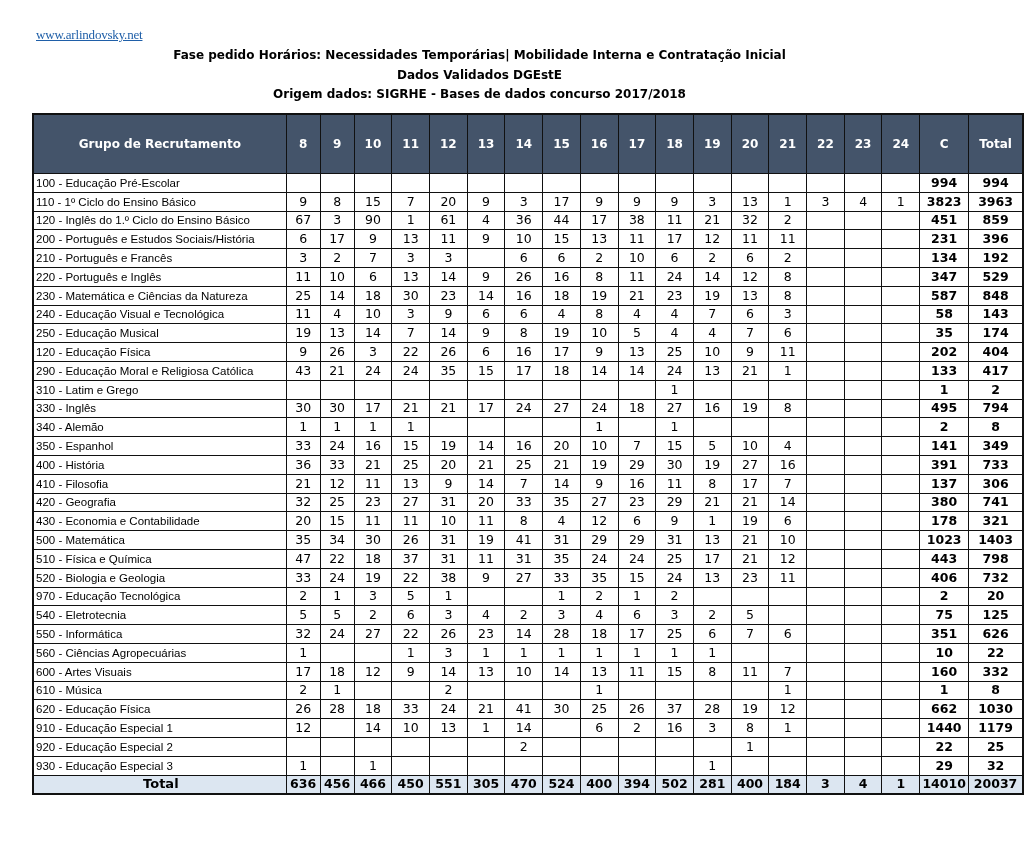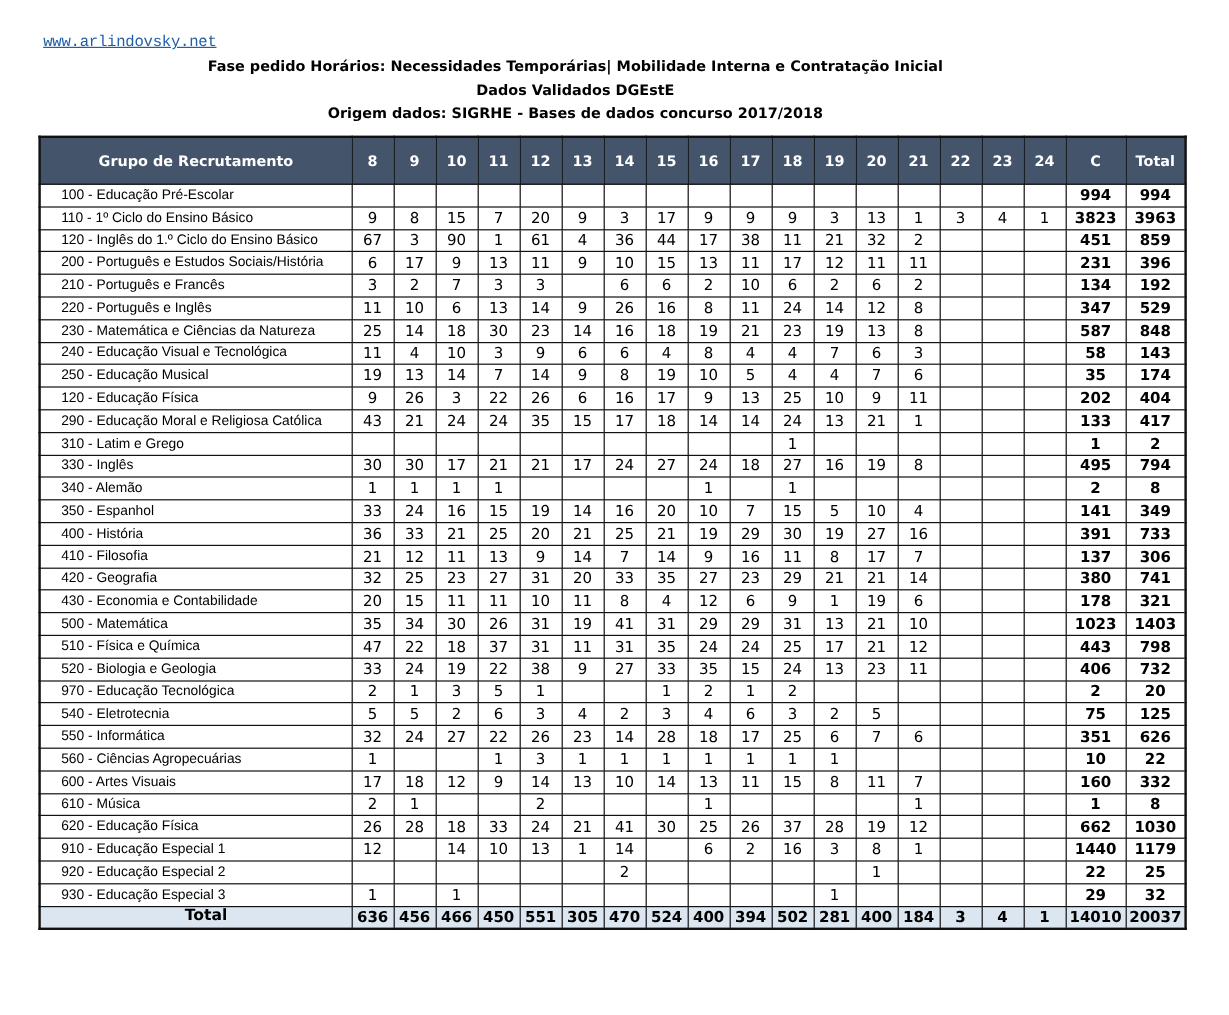--- a/index.html
+++ b/index.html
@@ -1,27 +1,27 @@
 <!DOCTYPE html>
 <html><head>
 <meta charset="utf-8">
 <style>
   html, body { margin: 0; padding: 0; background: #ffffff; }
   body { width: 1024px; height: 846px; position: relative; overflow: hidden; font-family: "Liberation Sans", sans-serif; color: #000; }
-  .link { position: absolute; left: 36px; top: 27px; font-size: 13px; color: #1f5fa8; text-decoration: underline; font-family: Liberation Mono, monospace; letter-spacing: -0.2px; }
+  .link { position: absolute; left: 36px; top: 27px; font-size: 13px; color: #1f5fa8; text-decoration: underline; font-family: Liberation Serif, serif; letter-spacing: -0.2px; }
   .titles { position: absolute; left: 0; top: 46px; width: 911px; text-align: center; font-family: "DejaVu Sans", sans-serif; font-weight: bold; font-size: 12px; line-height: 19.5px; }
   .titles .t1 { position: relative; left: 24px; }
   .titles .t2, .titles .t3 { position: relative; left: 24px; }
   table { position: absolute; left: 32px; top: 113px; border-collapse: collapse; table-layout: fixed; border: 2px solid #111; }
   col.c-name { width: 260px; }
   col.c-num { width: 35px; }
   col.c-big { width: 50px; }
-  th { background: #44546a; color: #ffffff; font-family: "DejaVu Sans", sans-serif; font-weight: bold; font-size: 12px; height: 38px; border: 1.5px solid #111; padding: 0; text-align: center; }
+  th { background: #44546a; color: #ffffff; font-family: "DejaVu Sans", sans-serif; font-weight: bold; font-size: 12px; height: 38px; border: 1.5px solid #111; padding: 10px; text-align: center; }
   td { height: 17.8px; border: 1.5px solid #111; padding: 0; font-size: 12.5px; text-align: center; font-family: "DejaVu Sans", sans-serif; line-height: 16px; }
-  td.name { text-align: left; padding-left: 17px; font-family: "Liberation Sans", sans-serif; font-size: 11.5px; white-space: nowrap; overflow: hidden; }
+  td.name { text-align: left; padding-left: 2px; font-family: "Liberation Sans", sans-serif; font-size: 11.5px; white-space: nowrap; overflow: hidden; }
   td.bold { font-weight: bold; }
   tr.total td { background: #dce6f1; font-weight: bold; }
   tr.total td.name { text-align: center; font-size: 13px; font-family: "DejaVu Sans", sans-serif; }
 </style>
 </head>
 <body>
 
 <a class="link">www.arlindovsky.net</a>
 <div class="titles">
   <div class="t1">Fase pedido Horários: Necessidades Temporárias| Mobilidade Interna e Contratação Inicial</div>

